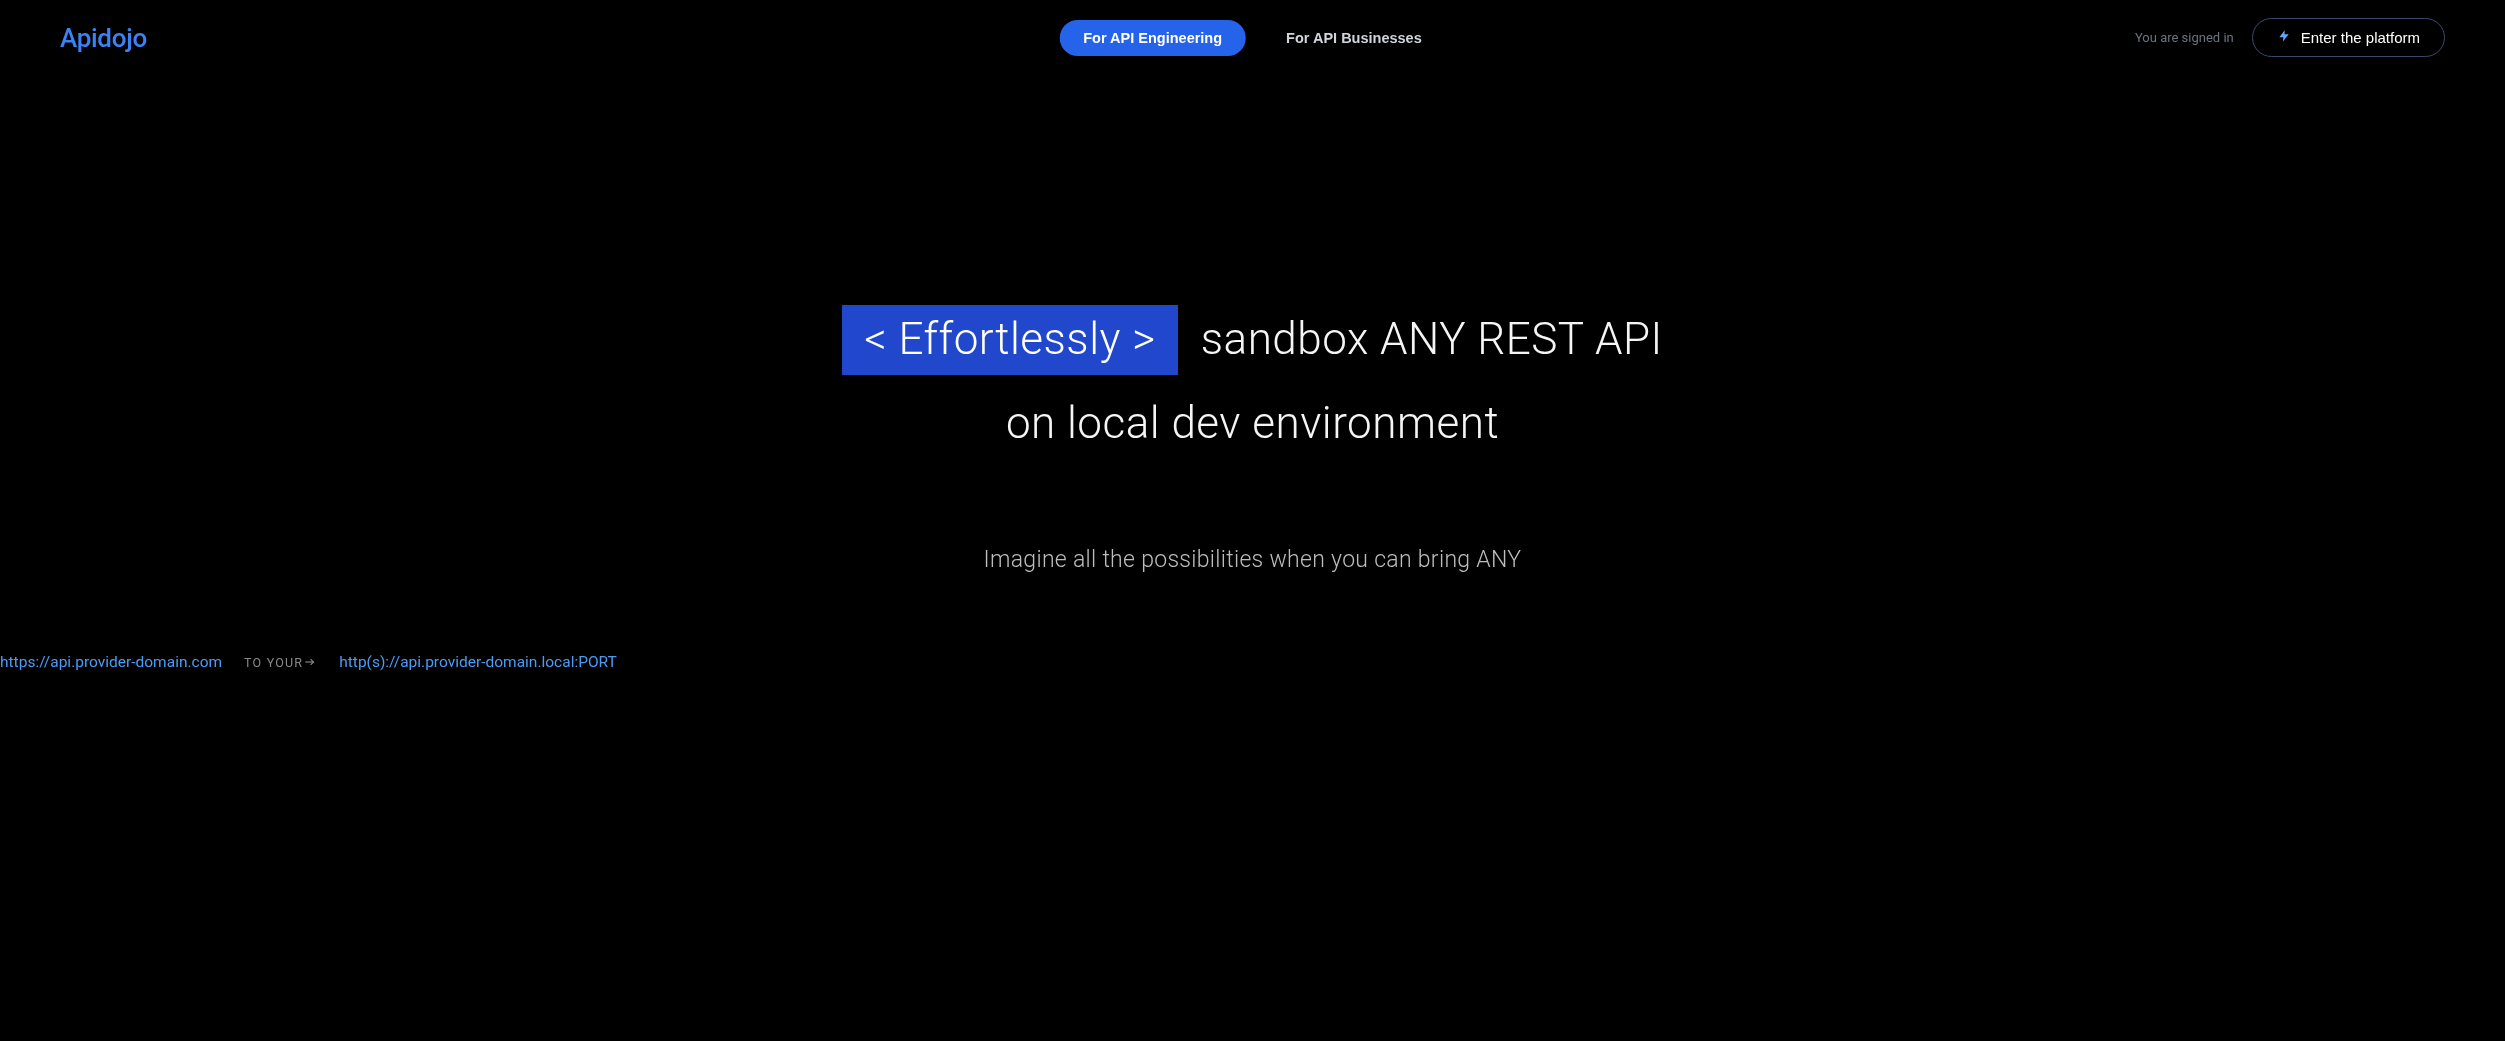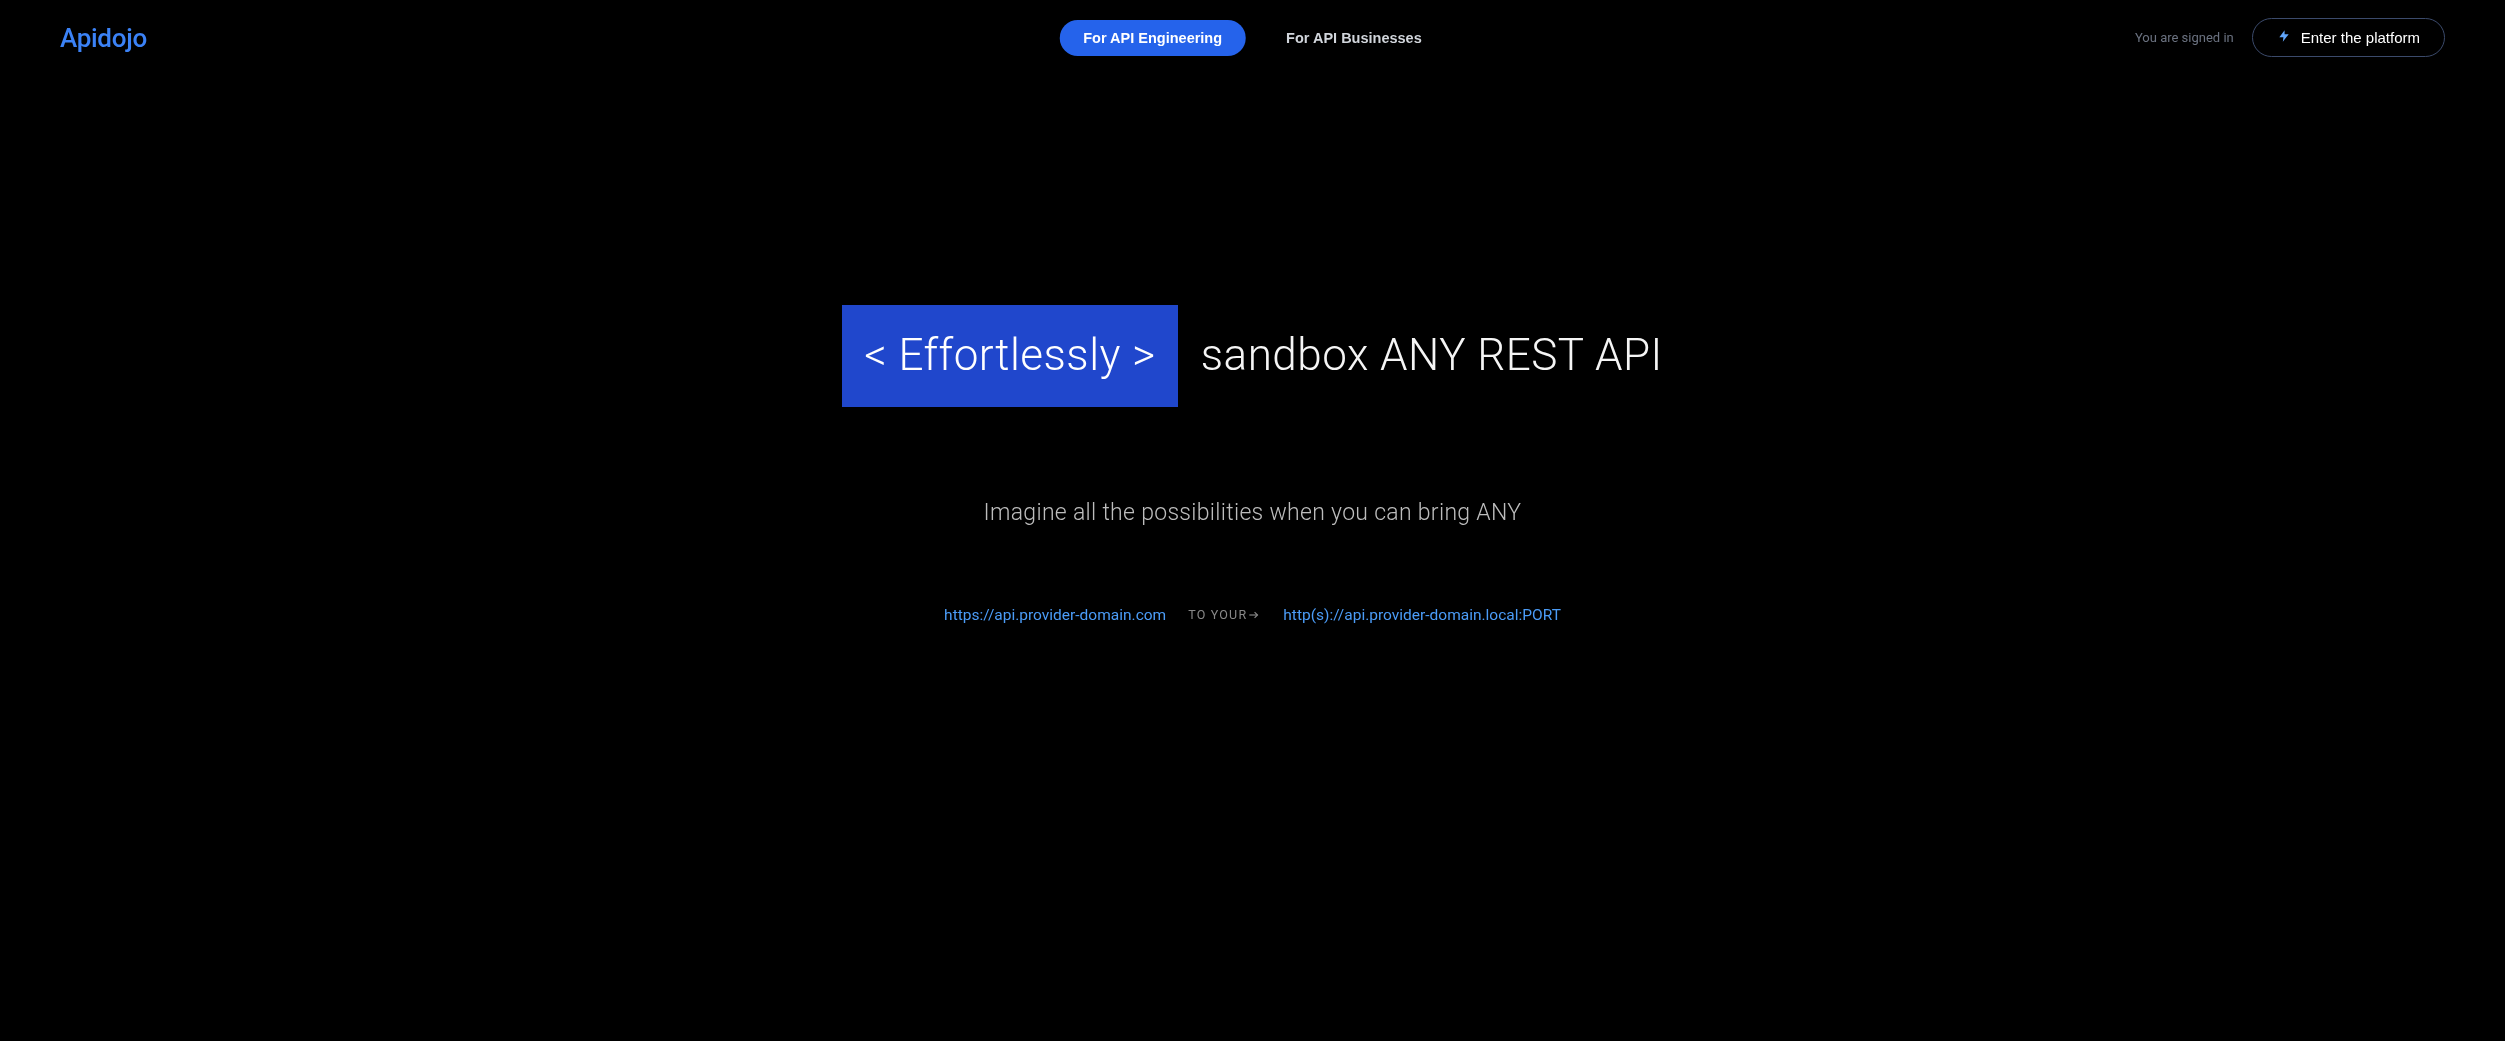--- a/index.html
+++ b/index.html
@@ -82,37 +82,36 @@
     font-size: 44px;
     font-weight: 300;
     letter-spacing: 0.5px;
     color: #f5f5f5;
     line-height: 1.4;
   }
   .highlight {
     background: #2047cc;
     color: #ffffff;
     display: inline-block;
-    padding: 20px 22px;
+    padding: 4px 22px;
     font-weight: 300;
     margin-right: 4px;
   }
   .hero-title .rest { padding-left: 8px; }
   .hero-line2 { margin-top: 18px; }
   .sub {
     font-size: 23px;
     font-weight: 300;
     color: #bdbdbd;
     margin-top: 92px;
     letter-spacing: 0.3px;
   }
   .url-row {
     display: flex;
     align-items: center;
-    justify-content: center;
     gap: 22px;
     margin-top: 80px;
     font-size: 15.5px;
   }
   .url-link {
     color: #4b9cf7;
     font-weight: 400;
   }
   .to-your {
     color: #888888;
@@ -148,20 +147,21 @@
       <span>Enter the platform</span>
     </button>
   </div>
 </div>
 
 <div class="hero">
   <div class="hero-title">
     <span class="highlight">&lt; Effortlessly &gt;</span>
     <span class="rest">sandbox ANY REST API</span>
   </div>
+  <div class="hero-title hero-line2">on local dev environment</div>
 
   <div class="sub">Imagine all the possibilities when you can bring ANY</div>
 
   <div class="url-row">
     <span class="url-link">https://api.provider-domain.com</span>
     <span class="to-your">
       <span>TO YOUR</span>
       <svg class="arrow-icon" viewBox="0 0 24 24" stroke-width="2">
         <line x1="4" y1="12" x2="18" y2="12"></line>
         <polyline points="13 7 18 12 13 17"></polyline>

